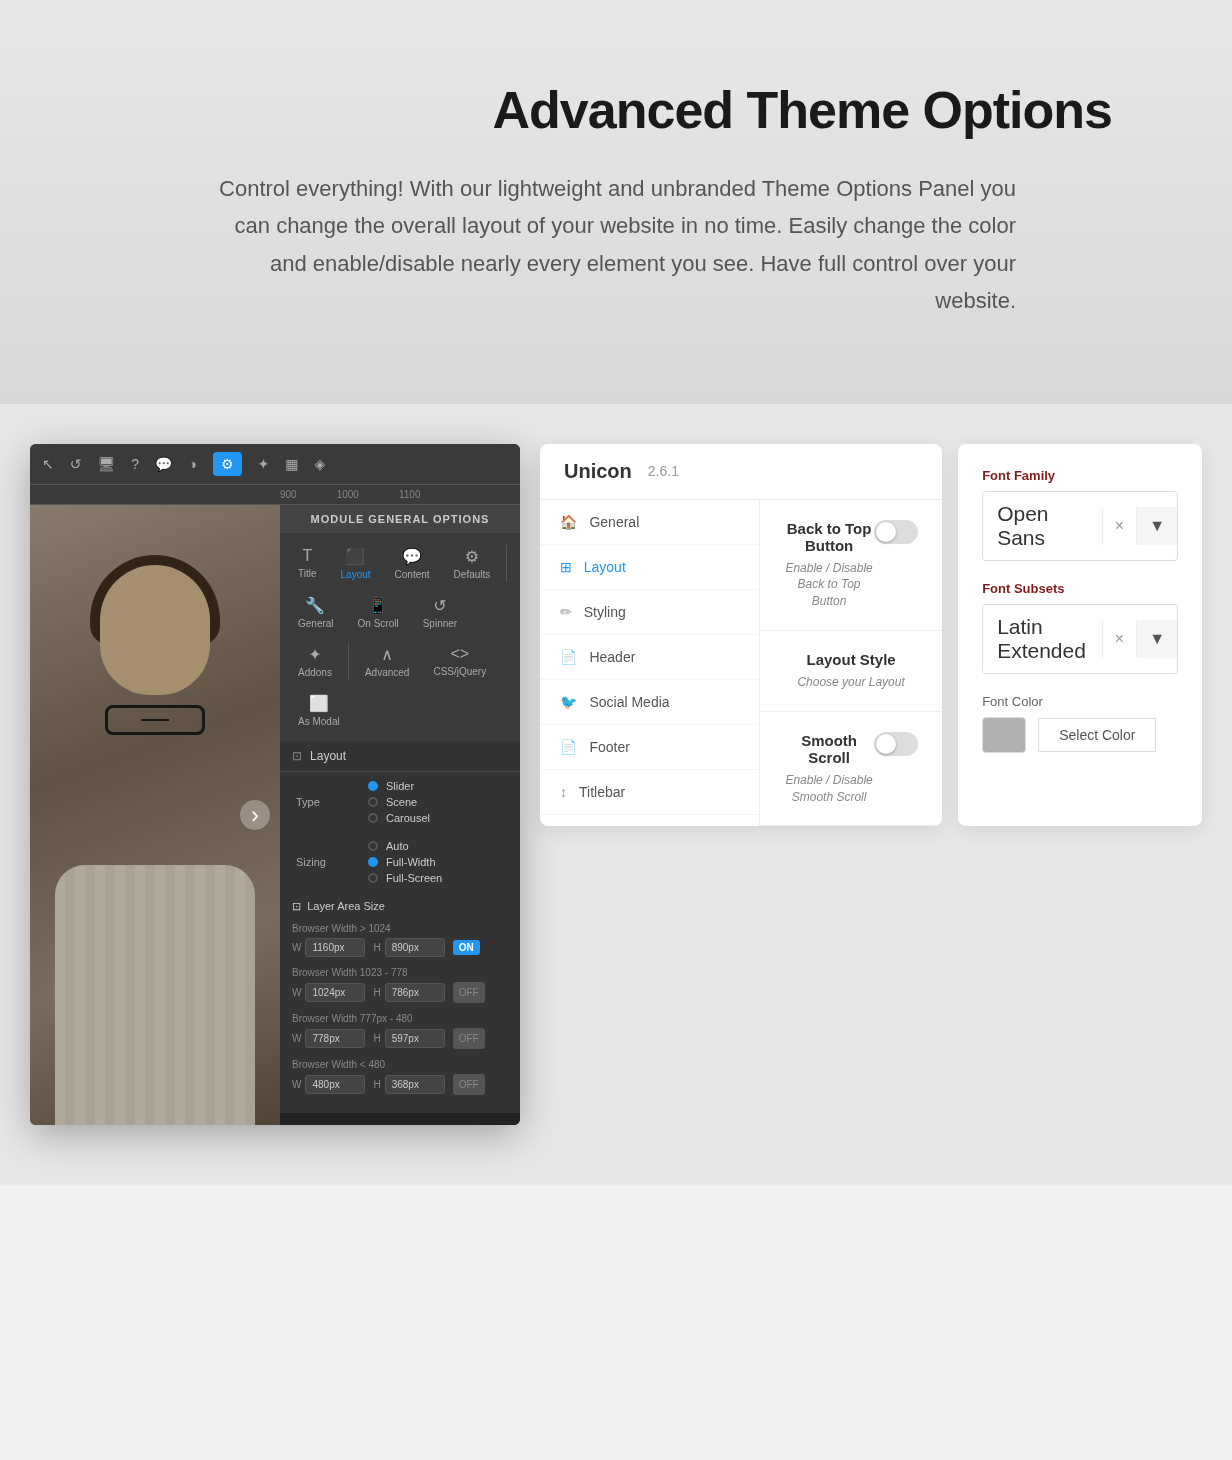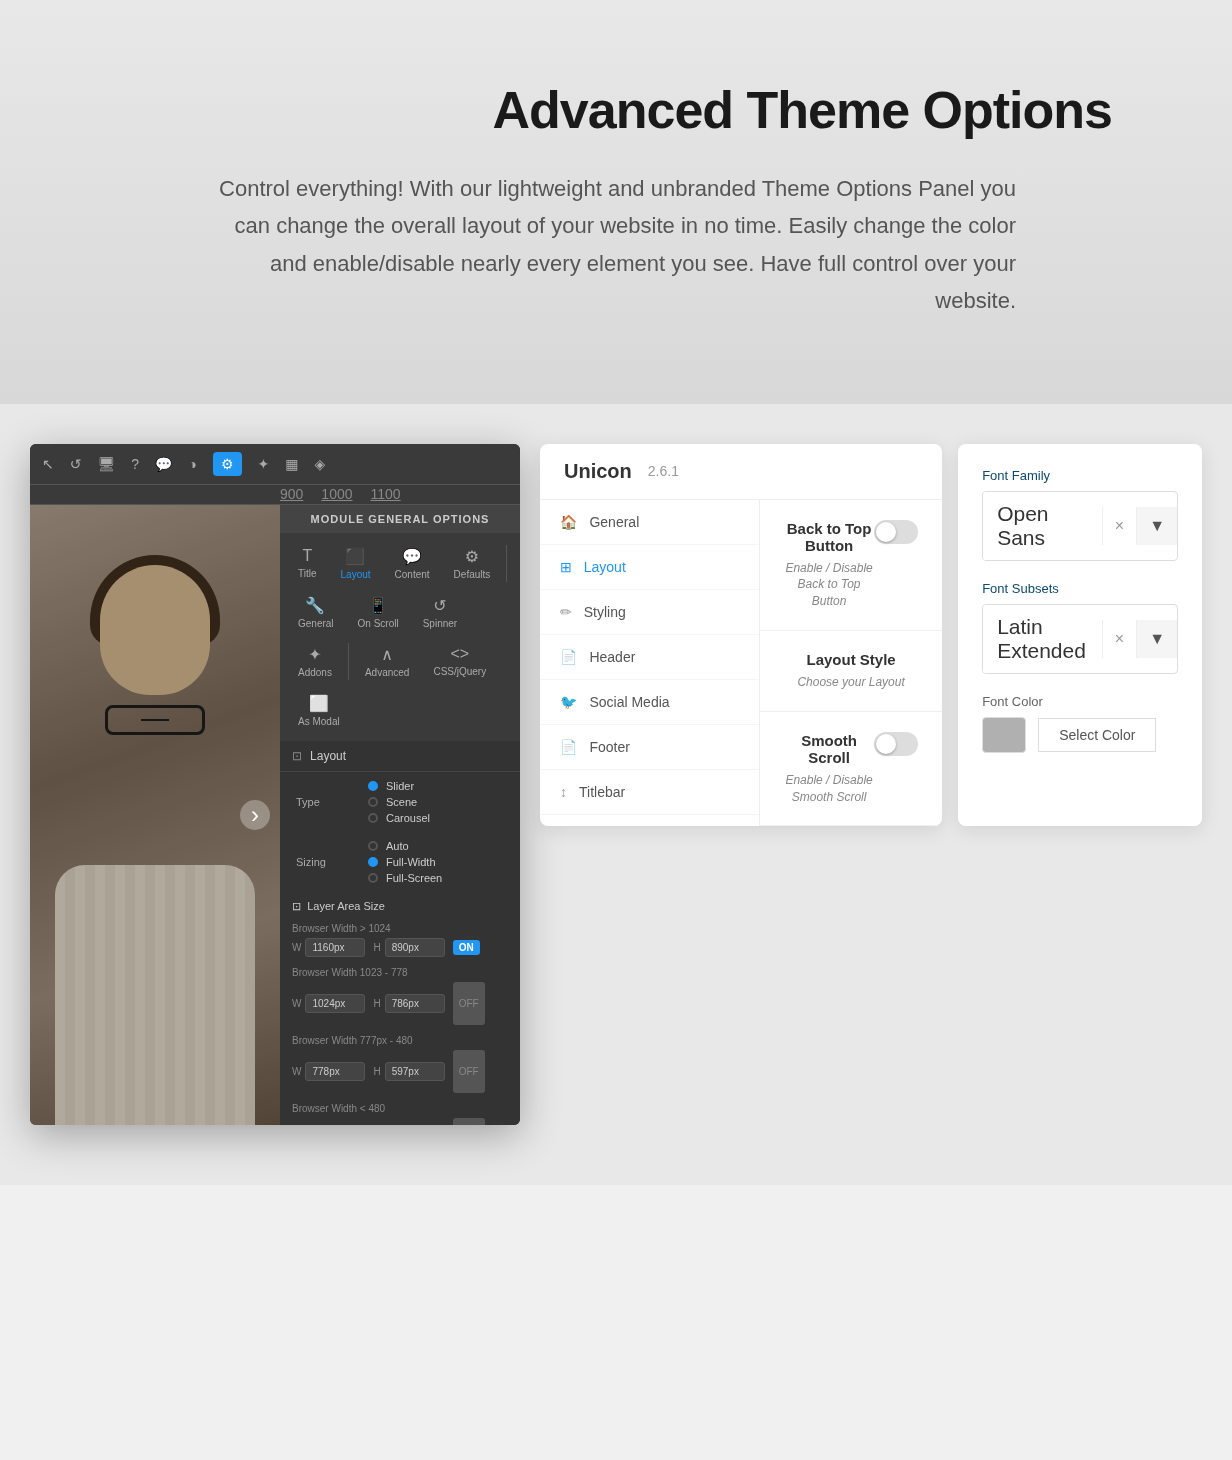--- a/index.html
+++ b/index.html
@@ -77,24 +77,23 @@
     .ruler {
       background: #3a3a3a;
       height: 20px;
       display: flex;
       align-items: center;
       padding: 0 0 0 250px;
       border-bottom: 1px solid #555;
     }
     .ruler-marks {
       display: flex;
-      gap: 18px;
+      gap: 40px;
       color: #888;
-      font-size: 14px;
-      text-decoration: underline;
+      font-size: 10px;
     }
 
     
     .editor-area {
       display: flex;
       height: 620px;
     }
 
     
     .image-preview {
@@ -271,21 +270,21 @@
       background: #2196f3;
       color: white;
       padding: 2px 6px;
       border-radius: 3px;
       font-size: 10px;
       font-weight: 600;
     }
     .toggle-off {
       background: #555;
       color: #888;
-      padding: 16px 6px;
+      padding: 5px 6px;
       border-radius: 3px;
       font-size: 10px;
     }
 
     
     .timer-bar {
       background: #222;
       display: flex;
       align-items: flex-start;
       justify-content: space-between;
@@ -417,22 +416,23 @@
       background: white;
       border-radius: 8px;
       box-shadow: 0 4px 20px rgba(0,0,0,0.1);
       padding: 24px;
     }
     .font-field {
       margin-bottom: 20px;
     }
     .font-label {
       font-size: 13px;
-      color: #0c4a6e;
+      color: #7f1d1d;
       margin-bottom: 8px;
+      font-weight: bold;
     }
     .font-select {
       display: flex;
       align-items: center;
       border: 1px solid #ddd;
       border-radius: 4px;
       overflow: hidden;
     }
     .font-select-value {
       flex: 1;

